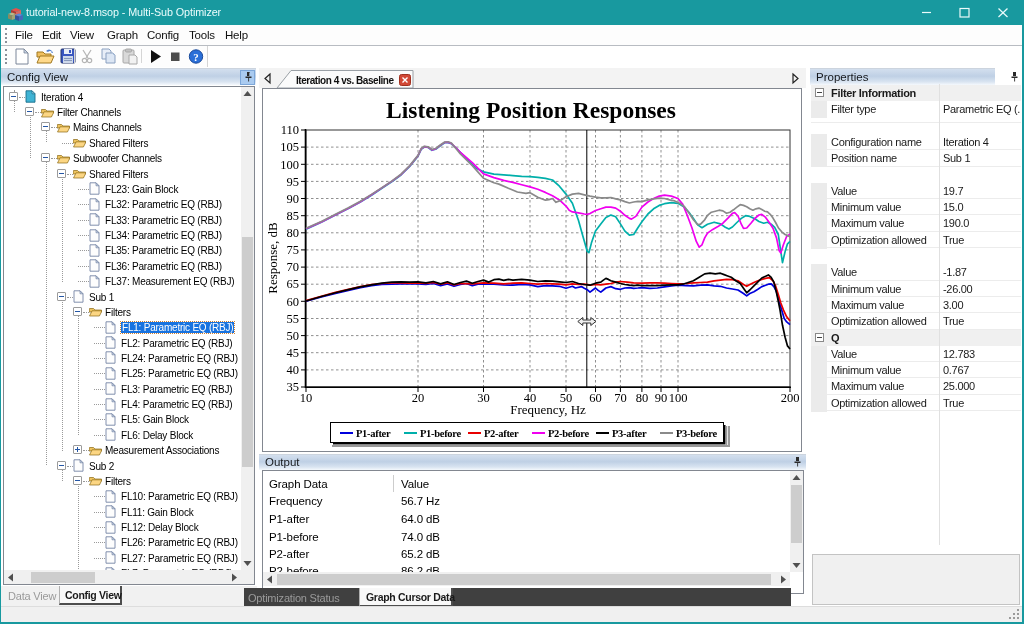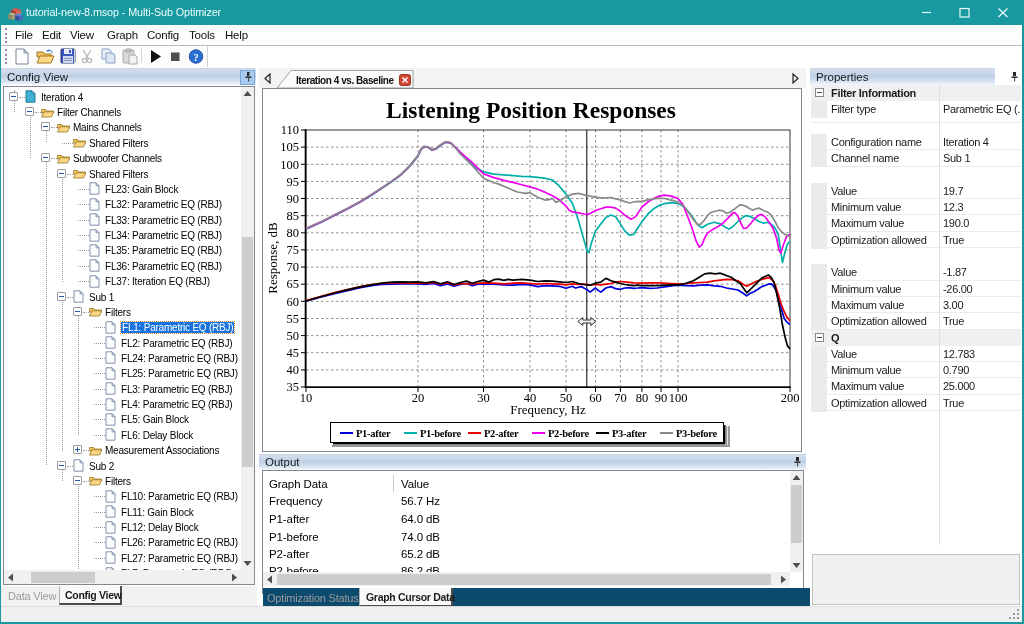--- a/index.html
+++ b/index.html
@@ -236,21 +236,21 @@
     <svg class="tico" viewBox="0 0 11 13" style="left:85px;top:172px;width:11px;height:13px">
       <path d="M1 .8 h6 l3 3 v8.4 h-9 z" fill="#fdfdfd" stroke="#7585a5" stroke-width=".9"></path>
       <path d="M7 .8 l3 3 h-3 z" fill="#c6d2e4" stroke="#7585a5" stroke-width=".7"></path>
     </svg>
     <div class="trow" style="left:101px;top:172px">FL36: Parametric EQ (RBJ)</div>
     <div class="doth" style="left:74px;top:194px;width:11px"></div>
     <svg class="tico" viewBox="0 0 11 13" style="left:85px;top:188px;width:11px;height:13px">
       <path d="M1 .8 h6 l3 3 v8.4 h-9 z" fill="#fdfdfd" stroke="#7585a5" stroke-width=".9"></path>
       <path d="M7 .8 l3 3 h-3 z" fill="#c6d2e4" stroke="#7585a5" stroke-width=".7"></path>
     </svg>
-    <div class="trow" style="left:101px;top:187px">FL37: Iteration EQ (RBJ)</div>
+    <div class="trow" style="left:101px;top:187px">FL37: Measurement EQ (RBJ)</div>
     <div class="doth" style="left:63px;top:210px;width:6px"></div>
     <div class="texp" style="left:53px;top:205px">
       <i></i>
     </div>
     <svg class="tico" viewBox="0 0 11 13" style="left:69px;top:203px;width:11px;height:13px">
       <path d="M1 .8 h6 l3 3 v8.4 h-9 z" fill="#fdfdfd" stroke="#7585a5" stroke-width=".9"></path>
       <path d="M7 .8 l3 3 h-3 z" fill="#c6d2e4" stroke="#7585a5" stroke-width=".7"></path>
     </svg>
     <div class="trow" style="left:85px;top:203px">Sub 1</div>
     <div class="doth" style="left:79px;top:225px;width:6px"></div>
@@ -566,21 +566,21 @@
     </svg>
     <div class="sbt" style="left:0;top:101px;width:527px;height:14px"></div>
     <svg class="sbarr" style="left:0;top:102px" viewBox="0 0 13 13">
       <path d="M4 6.5 l5 -4 v8 z"></path>
     </svg>
     <svg class="sbarr" style="left:514px;top:102px" viewBox="0 0 13 13">
       <path d="M9 6.5 l-5 -4 v8 z"></path>
     </svg>
     <div class="sbthumb" style="left:14px;top:103px;width:494px;height:11px"></div>
   </div>
-<div class="btab" style="left:263px;top:588px;width:547px;height:19px;background:#0c4a6e">
+<div class="btab" style="left:244px;top:588px;width:547px;height:19px;background:#404040">
     <span class="inact" style="left:4px">Optimization Status</span>
   </div>
 <div class="atab" style="left:359px;top:588px;width:94px;height:19px">
     <span style="position:absolute;left:6px;top:3px">Graph Cursor Data</span>
   </div>
 <div class="phdr" style="left:810px;top:68px;width:185px;height:17px">
     <span class="txt">Properties</span>
     <svg class="pin" style="left:200px;top:3px" width="9" height="10" viewBox="0 0 9 10">
       <path d="M3 0 h3 v4 h-3 z M1.5 4.5 h6 v1.5 h-6 z M4.2 6 h0.9 v3.5 h-0.9 z" fill="#2a2a2a"></path>
     </svg>
@@ -597,32 +597,32 @@
       <span class="pname">Filter type</span>
       <span class="pval">Parametric EQ (...</span>
     </div>
     <div class="prow item" style="top:49px;height:16px">
       <span class="gut"></span>
       <span class="pname">Configuration name</span>
       <span class="pval">Iteration 4</span>
     </div>
     <div class="prow item" style="top:65px;height:17px">
       <span class="gut"></span>
-      <span class="pname">Channel name</span>
+      <span class="pname">Position name</span>
       <span class="pval">Sub 1</span>
     </div>
     <div class="prow item" style="top:98px;height:16px">
       <span class="gut"></span>
       <span class="pname">Value</span>
       <span class="pval">19.7</span>
     </div>
     <div class="prow item" style="top:114px;height:16px">
       <span class="gut"></span>
       <span class="pname">Minimum value</span>
-      <span class="pval">12.3</span>
+      <span class="pval">15.0</span>
     </div>
     <div class="prow item" style="top:130px;height:17px">
       <span class="gut"></span>
       <span class="pname">Maximum value</span>
       <span class="pval">190.0</span>
     </div>
     <div class="prow item" style="top:147px;height:16px">
       <span class="gut"></span>
       <span class="pname">Optimization allowed</span>
       <span class="pval">True</span>
@@ -654,21 +654,21 @@
       <span class="pname">Q</span>
     </div>
     <div class="prow item" style="top:261px;height:16px">
       <span class="gut"></span>
       <span class="pname">Value</span>
       <span class="pval">12.783</span>
     </div>
     <div class="prow item" style="top:277px;height:16px">
       <span class="gut"></span>
       <span class="pname">Minimum value</span>
-      <span class="pval">0.790</span>
+      <span class="pval">0.767</span>
     </div>
     <div class="prow item" style="top:293px;height:17px">
       <span class="gut"></span>
       <span class="pname">Maximum value</span>
       <span class="pval">25.000</span>
     </div>
     <div class="prow item" style="top:310px;height:16px">
       <span class="gut"></span>
       <span class="pname">Optimization allowed</span>
       <span class="pval">True</span>

